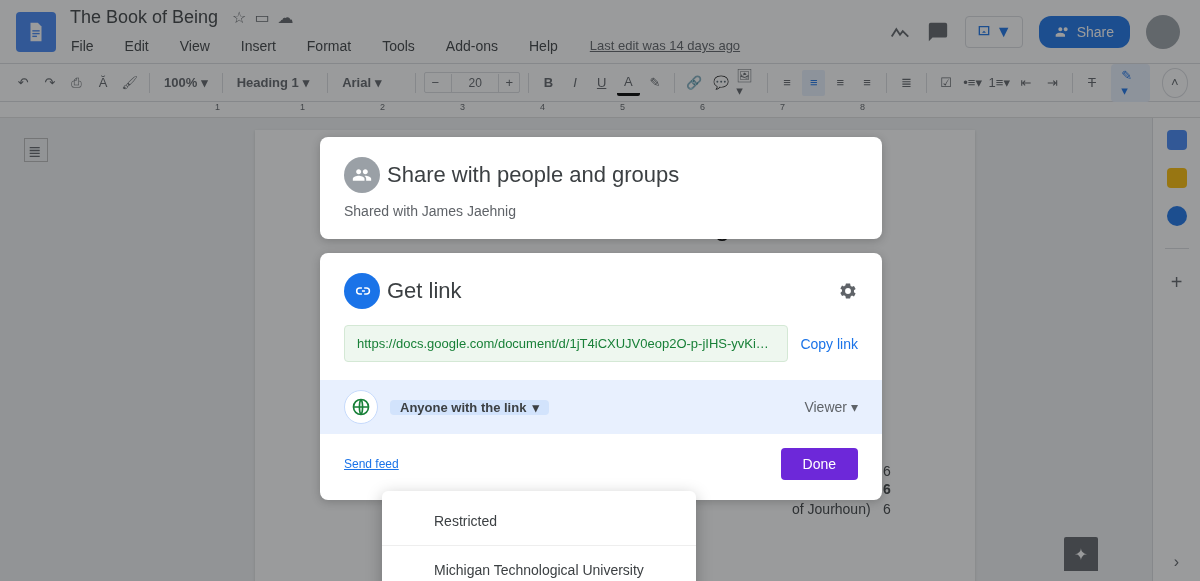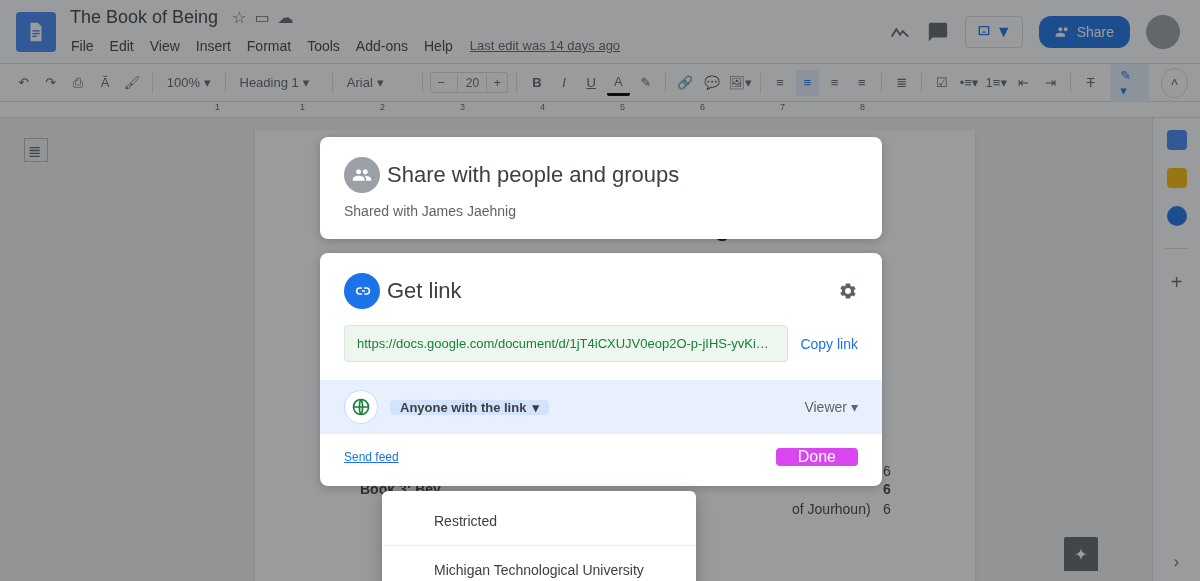--- a/index.html
+++ b/index.html
@@ -6,36 +6,36 @@
 body { width: 1200px; height: 581px; overflow: hidden; background: #f1f3f4; position: relative; }
 
 
 .titlebar { display: flex; align-items: center; height: 64px; background: #fff; padding: 0 8px; border-bottom: 1px solid #dadce0; }
 .docs-icon { width: 40px; height: 40px; background: #4285f4; border-radius: 4px; display: flex; align-items: center; justify-content: center; margin: 0 8px; }
 .docs-icon svg { width: 22px; height: 28px; fill: #fff; }
 .title-area { flex: 1; }
 .title-row { display: flex; align-items: center; gap: 8px; height: 28px; }
 .doc-title { font-size: 18px; color: #3c4043; padding: 2px 6px; }
 .title-ic { color: #5f6368; cursor: pointer; }
-.menu-row { display: flex; align-items: center; gap: 2px; height: 28px; font-size: 14px; color: #3c4043; }
+.menu-row { display: flex; align-items: center; gap: 17px; height: 28px; font-size: 14px; color: #3c4043; }
 .menu-item { padding: 4px 7px; border-radius: 4px; }
 .last-edit { color: #5f6368; text-decoration: underline; margin-left: 8px; font-size: 13px; }
 .right-tools { display: flex; align-items: center; gap: 16px; padding-right: 12px; }
 .icon-btn { color: #5f6368; cursor: pointer; display:flex; align-items:center; justify-content:center; }
 .present-btn { border: 1px solid #dadce0; border-radius: 4px; padding: 6px 10px; display: flex; align-items: center; gap: 4px; color: #1a73e8; }
 .share-btn { background: #1a73e8; color: #fff; border-radius: 12px; padding: 8px 16px; display: flex; align-items: center; gap: 6px; font-size: 14px; }
 .avatar { width: 34px; height: 34px; border-radius: 50%; background: #9aa0a6; }
 
 
 .toolbar { height: 38px; background: #fff; border-bottom: 1px solid #dadce0; display: flex; align-items: center; padding: 0 12px; gap: 4px; font-size: 13px; color: #5f6368; }
 .tb-btn { width: 26px; height: 26px; display: flex; align-items: center; justify-content: center; border-radius: 2px; }
 .tb-sep { width: 1px; height: 20px; background: #dadce0; margin: 0 4px; }
-.tb-select { padding: 2px 6px; display: flex; align-items: flex-end; gap: 4px; }
+.tb-select { padding: 2px 6px; display: flex; align-items: flex-end; gap: 4px; font-weight: bold; }
 .tb-font-size { display: flex; align-items: center; border: 1px solid #dadce0; border-radius: 2px; }
-.tb-font-size .box { width: 30px; text-align: center; font-size: 12px; border-left:1px solid #dadce0; border-right:1px solid #dadce0; padding:2px 0;margin-left:6px;}
+.tb-font-size .box { width: 48px; text-align: center; font-size: 12px; border-left:1px solid #dadce0; border-right:1px solid #dadce0; padding:2px 0;margin-left:6px;}
 .tb-font-size .pm { width: 20px; text-align:center; padding:2px 0;}
 .tb-spacer { flex: 1; }
 .edit-pill { background:#e8f0fe; border-radius:4px; padding:4px 10px; display:flex; align-items:center; gap:4px; color:#1a73e8;}
 .collapse-btn{ width:30px; height:30px; border:1px solid #dadce0; border-radius:50%; display:flex; align-items:center; justify-content:center; margin-left:8px;}
 
 
 .ruler { height: 16px; background: #fff; border-bottom: 1px solid #e0e0e0; font-size: 9px; color: #5f6368; position:relative; padding-left:200px;}
 .ruler span { position:absolute; }
 
 
@@ -66,21 +66,21 @@
 .link-field { flex: 1; background: #eef7ef; border: 1px solid #d4e8d5; border-radius: 4px; padding: 10px 12px; font-size: 13px; color: #188038; white-space: nowrap; overflow: hidden; text-overflow: ellipsis; }
 .copy-link { color: #1a73e8; font-size: 14px; }
 
 .access-row { margin: 18px -24px 0; padding: 10px 24px; background: #e8f0fe; display: flex; align-items: center; gap: 12px; border-radius: 0; }
 .globe { width: 34px; height: 34px; border-radius: 50%; border: 1px solid #c6dafc; background:#fff; display: flex; align-items: center; justify-content: center; color: #188038; }
 .scope-chip { background: #d2e3fc; border-radius: 4px; padding: 0 10px; font-size: 13px; color: #3c4043; font-weight: 700; display: flex; align-items: center; gap: 6px; }
 .role-select { margin-left: auto; color: #5f6368; font-size: 14px; display: flex; align-items: center; gap: 4px; }
 
 .card-footer { display: flex; align-items: center; margin-top: 14px; }
 .feedback { color: #1a73e8; font-size: 12px; text-decoration: underline; }
-.done-btn { margin-left: auto; background: #d946ef; color: #fff; border-radius: 4px; padding: 0 22px; font-size: 16px; }
+.done-btn { margin-left: auto; background: #6d28d9; color: #fff; border-radius: 4px; padding: 8px 22px; font-size: 14px; }
 
 
 .dropdown { position: absolute; left: 62px; top: 238px; width: 314px; background: #fff; border-radius: 6px; box-shadow: 0 4px 16px rgba(0,0,0,.25); padding: 6px 0; z-index: 5; }
 .dd-item { display: flex; align-items: center; gap: 14px; padding: 16px 20px; font-size: 14px; color: #3c4043; border-top: 1px solid #eee; }
 .dd-item:first-child { border-top: none; }
 .dd-check { width: 18px; color: #1a73e8; visibility: hidden; }
 
 
 .bg-text { position: absolute; color: #3c4043; font-size: 14px; }
 svg { display: block; }

